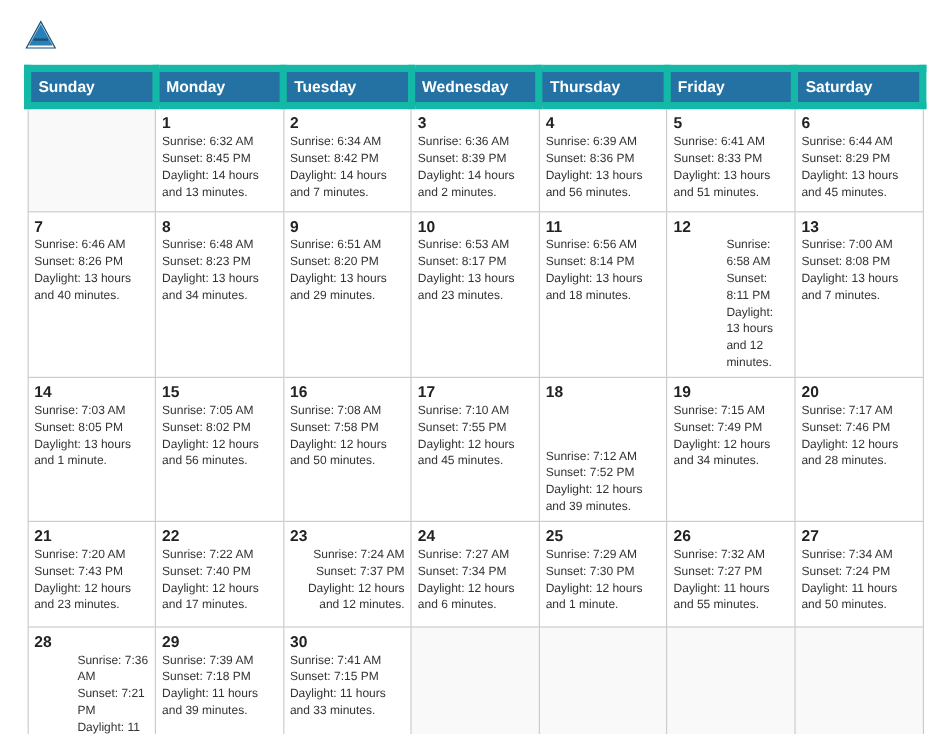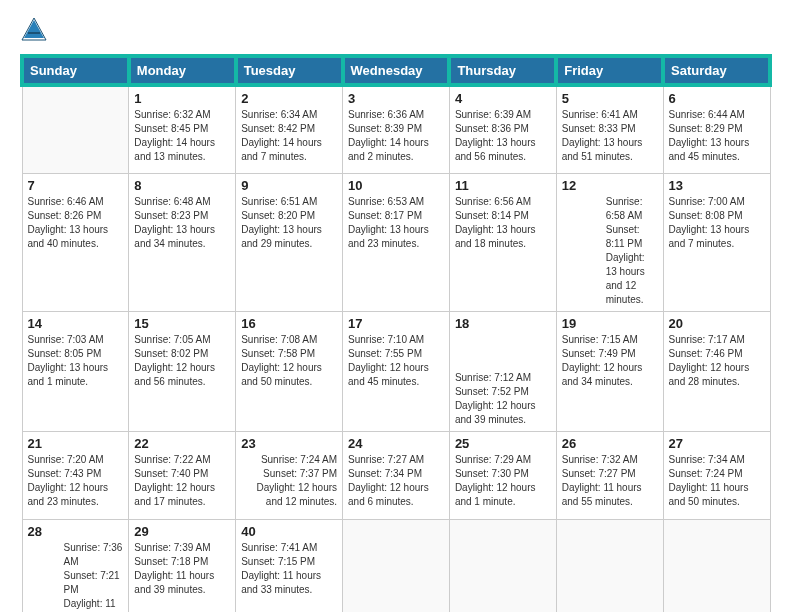--- a/index.html
+++ b/index.html
@@ -61,21 +61,21 @@
       width: 100%;
       table-layout: fixed;
     }
     .calendar th {
       background: #2471a3;
       color: #fff;
       text-align: left;
       padding: 5px 6px;
       font-size: 13px;
       font-weight: bold;
-      border: 4px solid #14b8a6;
+      border: 6px solid #14b8a6;
     }
     .calendar td {
       border: 1px solid #ccc;
       vertical-align: top;
       padding: 4px 5px;
       font-size: 10.5px;
       color: #333;
       height: 88px;
     }
     .day-num {
@@ -339,21 +339,21 @@
 and 44 minutes.</div>
           </td>
           <td>
             <span class="day-num">29</span>
             <div class="cell-info" style="white-space: pre-line;">Sunrise: 7:39 AM
 Sunset: 7:18 PM
 Daylight: 11 hours
 and 39 minutes.</div>
           </td>
           <td>
-            <span class="day-num">40</span>
+            <span class="day-num">30</span>
             <div class="cell-info" style="white-space: pre-line;">Sunrise: 7:41 AM
 Sunset: 7:15 PM
 Daylight: 11 hours
 and 33 minutes.</div>
           </td>
           <td class="empty-cell"></td>
           <td class="empty-cell"></td>
           <td class="empty-cell"></td>
           <td class="empty-cell"></td>
         </tr>

